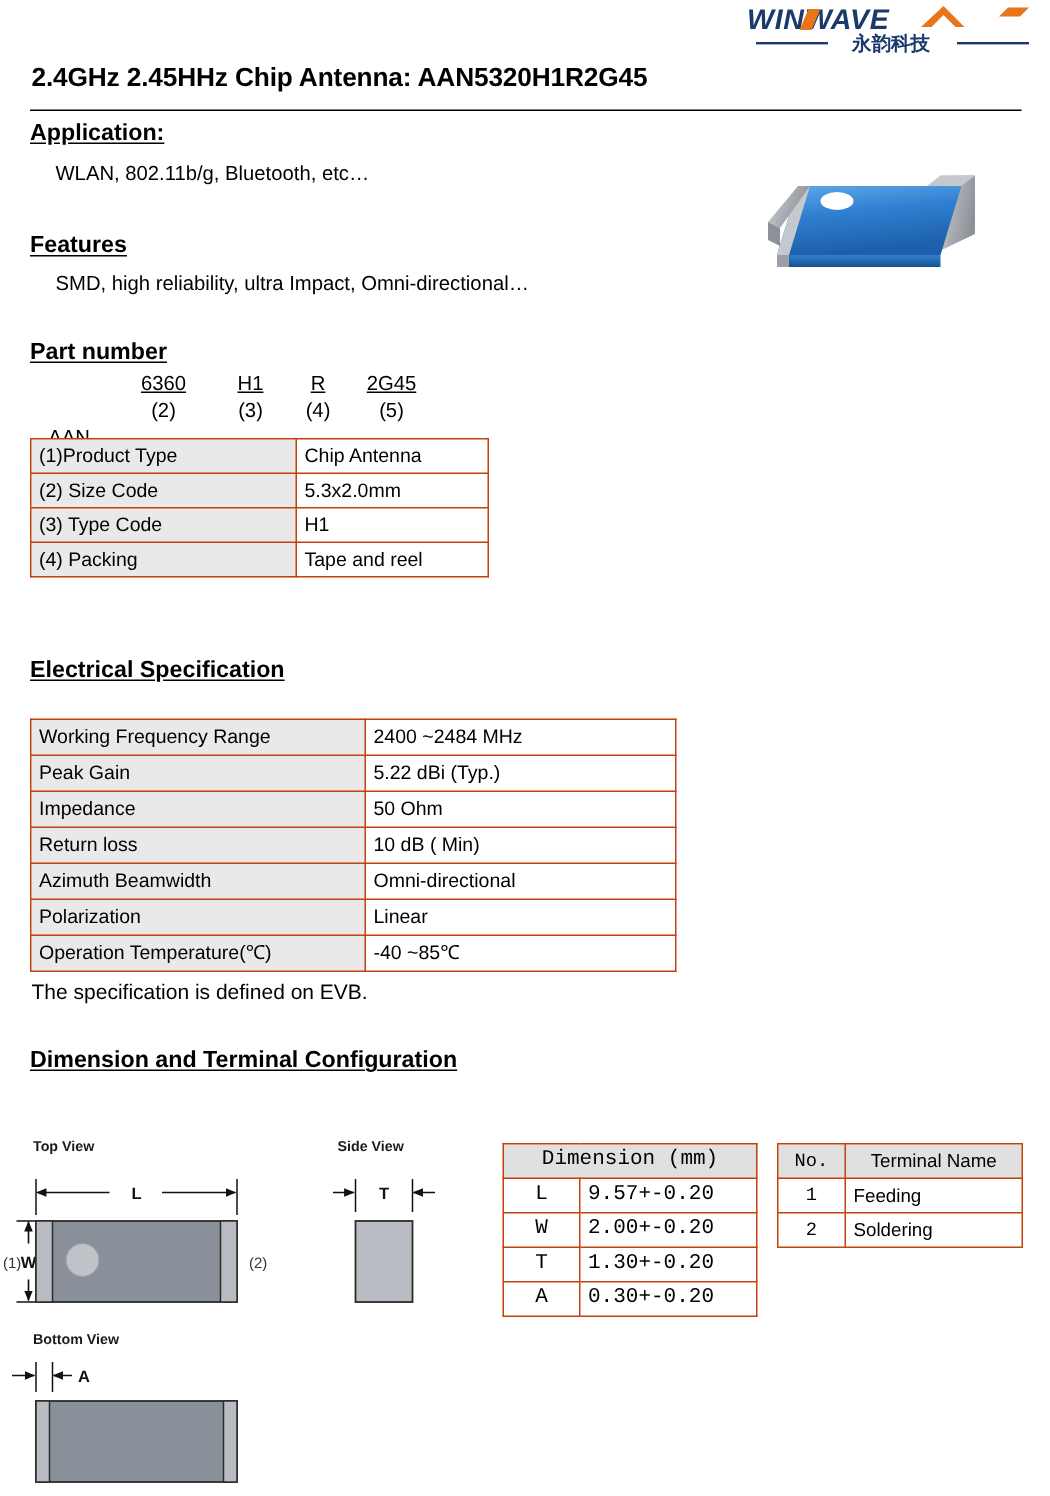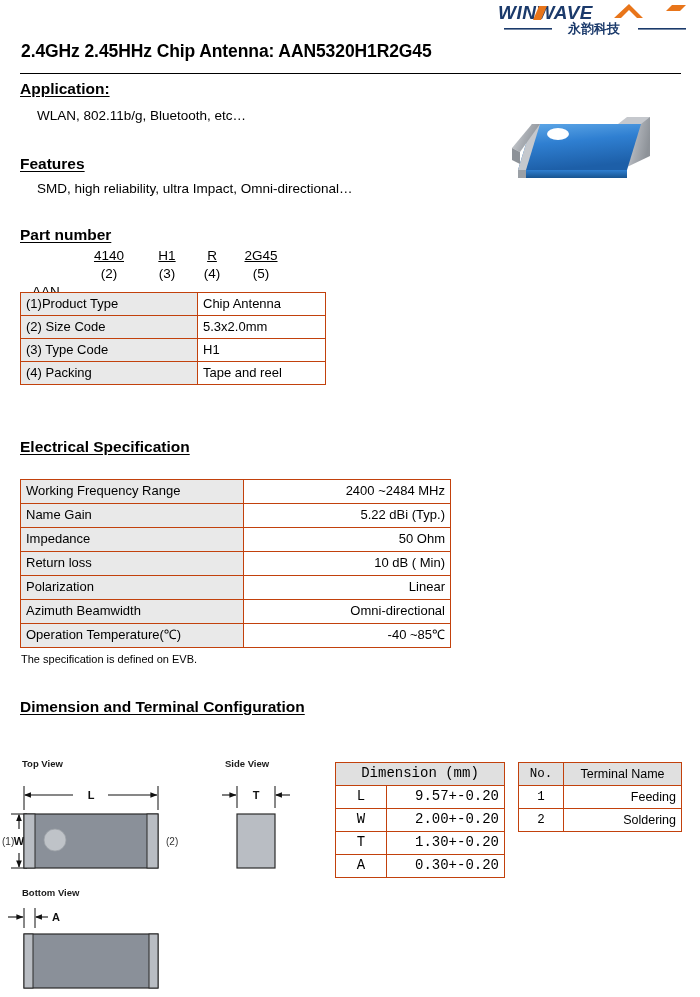--- a/index.html
+++ b/index.html
@@ -54,21 +54,21 @@
     text-underline-offset: 2px;
     white-space: nowrap;
   }
   .body-line {
     position: absolute;
     font-size: 13.5px;
     white-space: nowrap;
   }
   .note {
     position: absolute;
-    font-size: 11px;
+    font-size: 14px;
     white-space: nowrap;
   }
 
   #h-application { top: 80px;  left: 20px; }
   #t-application { top: 108px; left: 37px; }
   #h-features    { top: 155px; left: 20px; }
   #t-features    { top: 181px; left: 37px; }
   #h-partnumber  { top: 226px; left: 20px; }
   #h-elecspec    { top: 438px; left: 20px; }
   #t-evbnote     { top: 653px; left: 21px; }
@@ -115,21 +115,21 @@
     font-size: 13px;
     background: #fff;
   }
   table.dt td, table.dt th {
     border: 1px solid #c2410c;
     padding: 2px 5px;
     font-weight: normal;
     line-height: 1.28;
   }
   td.k, th.k { background: #e9e9e9; }
-  td.c { text-align: right; margin-left: 28px; }
+  td.c { text-align: left; margin-left: 28px; }
   td.l { text-align: left; }
   th.hdr {
     background: #e0e0e0;
     font-weight: bold;
     text-align: center;
   }
 
   
   #tbl-partnumber { top: 292px; left: 20px; width: 306px; }
   #tbl-partnumber td { height: 18px; }
@@ -240,21 +240,21 @@
 </div>
 
 <div class="heading" id="h-partnumber">Part number</div>
 
 <div class="pn-codes">
   <div class="pn-col" style="left:0px;   width:52px;margin-top:36px;">
     <span class="pn-code">AAN</span>
     <span class="pn-idx">(1)</span>
   </div>
   <div class="pn-col" style="left:62px;  width:54px;">
-    <span class="pn-code">4140</span>
+    <span class="pn-code">6360</span>
     <span class="pn-idx">(2)</span>
   </div>
   <div class="pn-col" style="left:128px; width:38px;">
     <span class="pn-code">H1</span>
     <span class="pn-idx">(3)</span>
   </div>
   <div class="pn-col" style="left:178px; width:28px;">
     <span class="pn-code">R</span>
     <span class="pn-idx">(4)</span>
   </div>
@@ -287,38 +287,38 @@
 
 <div class="heading" id="h-elecspec">Electrical Specification</div>
 
 <table class="dt" id="tbl-elecspec">
   <tbody>
     <tr>
       <td class="k l">Working Frequency Range</td>
       <td class="c">2400 ~2484 MHz</td>
     </tr>
     <tr>
-      <td class="k l">Name Gain</td>
+      <td class="k l">Peak Gain</td>
       <td class="c">5.22 dBi (Typ.)</td>
     </tr>
     <tr>
       <td class="k l">Impedance</td>
       <td class="c">50 Ohm</td>
     </tr>
     <tr>
       <td class="k l">Return loss</td>
       <td class="c">10 dB ( Min)</td>
     </tr>
     <tr>
+      <td class="k l">Azimuth Beamwidth</td>
+      <td class="c">Omni-directional</td>
+    </tr>
+    <tr>
       <td class="k l">Polarization</td>
       <td class="c">Linear</td>
-    </tr>
-    <tr>
-      <td class="k l">Azimuth Beamwidth</td>
-      <td class="c">Omni-directional</td>
     </tr>
     <tr>
       <td class="k l">Operation Temperature(℃)</td>
       <td class="c">-40 ~85℃</td>
     </tr>
   </tbody>
 </table>
 
 <div class="note" id="t-evbnote">The specification is defined on EVB.</div>
 

